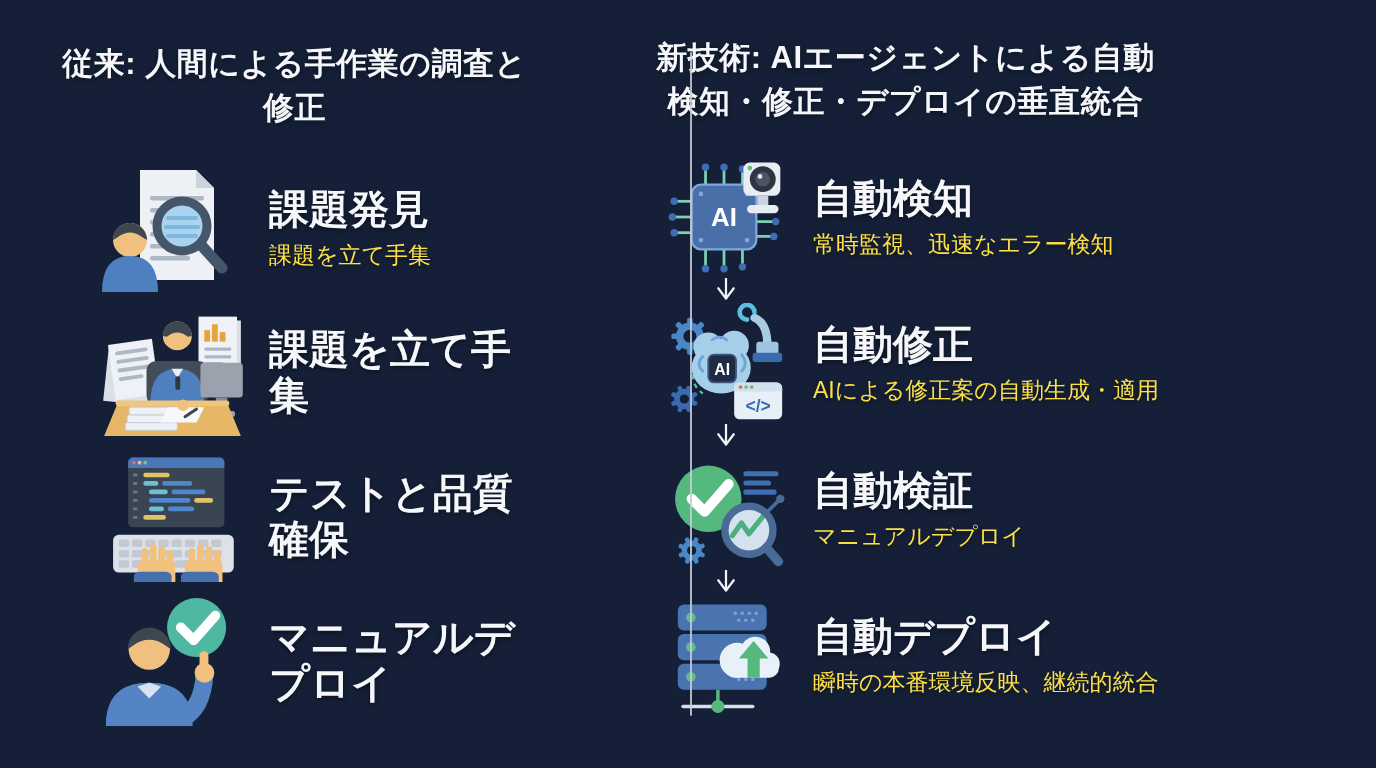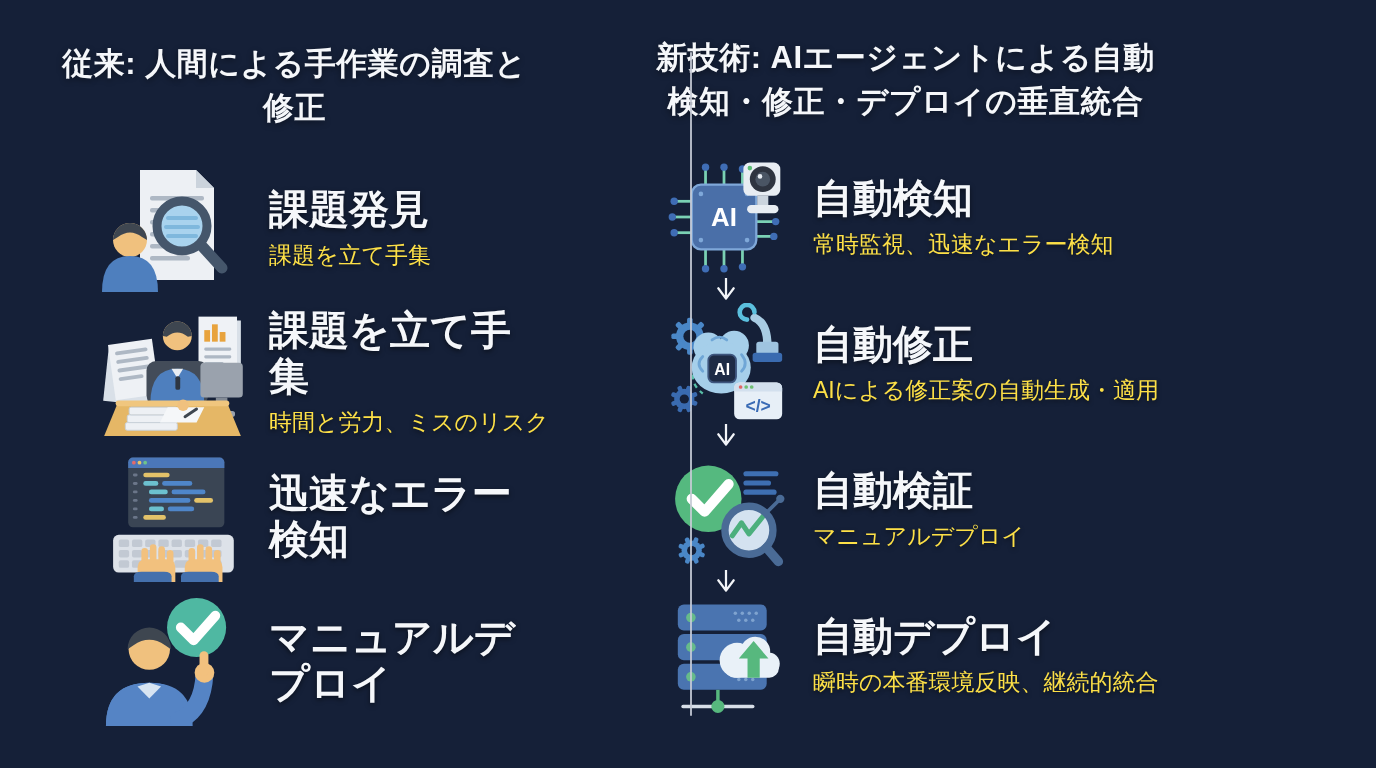--- a/index.html
+++ b/index.html
@@ -116,21 +116,20 @@
               <rect x="28" y="112" width="52" height="8" rx="2"></rect>
               <rect x="30" y="104" width="50" height="8" rx="2"></rect>
             </g>
             <polygon points="62,120 100,120 108,104 70,104" fill="#F5F7F9"></polygon>
             <line x1="88" y1="114" x2="100" y2="106" stroke="#3E4650" stroke-width="3" stroke-linecap="round"></line>
             <circle cx="86" cy="102" r="6" fill="#F0C17E"></circle>
           </svg>
         </div>
         <div class="text">
           <div class="item-title">課題を立て手集</div>
-          <div class="item-sub">時間と労力、ミスのリスク</div>
         </div>
       </div>
 
       <div class="row">
         <div class="icon-box">
           <svg width="146" height="132" viewBox="0 0 150 140">
             <rect x="28" y="8" width="102" height="74" rx="5" fill="#3A4554"></rect>
             <path d="M28 13 a5 5 0 0 1 5 -5 h92 a5 5 0 0 1 5 5 v6 H28 Z" fill="#4B77B8"></path>
             <circle cx="34" cy="13.5" r="2" fill="#E46A6A"></circle>
               <circle cx="40" cy="13.5" r="2" fill="#E8C566"></circle>
@@ -188,21 +187,21 @@
                 <rect x="101" y="100" width="7" height="26" rx="3.5"></rect>
                 <rect x="110" y="102" width="7" height="24" rx="3.5"></rect>
                 <rect x="119" y="106" width="7" height="20" rx="3.5"></rect>
               <path d="M88 140 v-16 q0 -8 10 -8 h20 q10 0 10 8 v16 Z"></path>
             </g>
             <path d="M34 140 v-6 q0 -5 8 -5 h24 q8 0 8 5 v6 Z" fill="#4470AD"></path>
             <path d="M84 140 v-6 q0 -5 8 -5 h24 q8 0 8 5 v6 Z" fill="#4470AD"></path>
           </svg>
         </div>
         <div class="text">
-          <div class="item-title">迅速なエラー検知</div>
+          <div class="item-title">テストと品質確保</div>
 
         </div>
       </div>
 
       <div class="row">
         <div class="icon-box">
           <svg width="138" height="132" viewBox="0 0 140 134">
             <circle cx="98" cy="34" r="30" fill="#4FB8A2"></circle>
             <path d="M82 34 l13 13 l22 -25" fill="none" stroke="#FFFFFF" stroke-width="10" stroke-linecap="round" stroke-linejoin="round"></path>
             <circle cx="50" cy="56" r="21" fill="#F0C17E"></circle>

